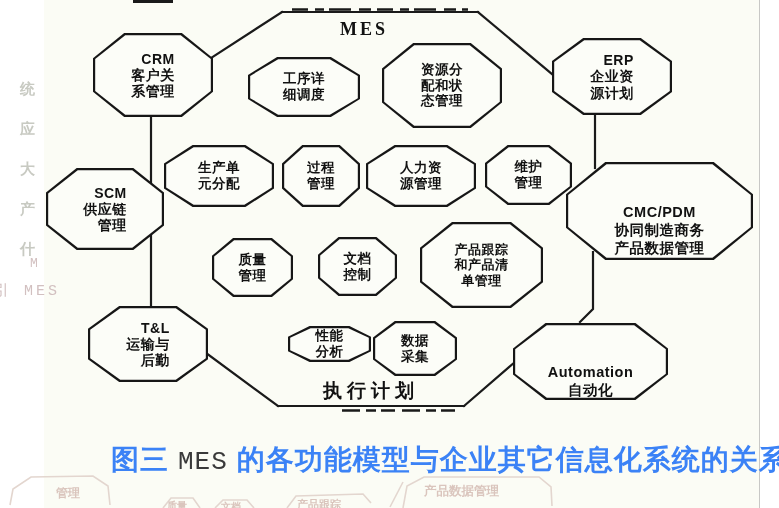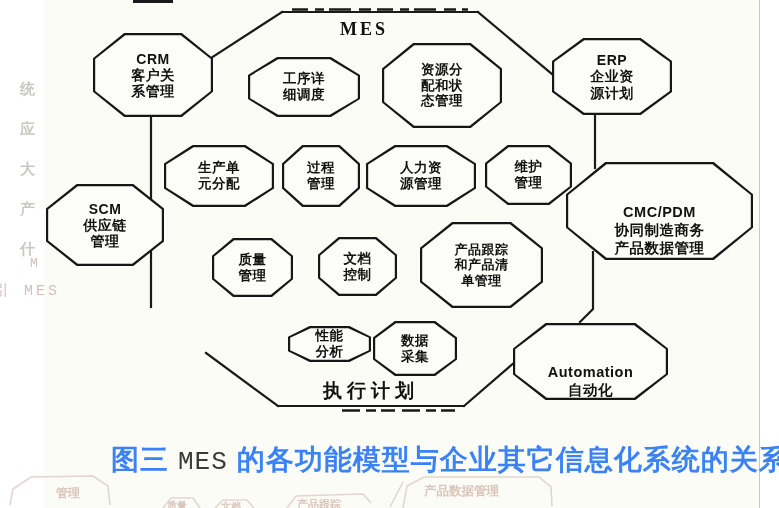--- a/index.html
+++ b/index.html
@@ -11,21 +11,21 @@
   svg{position:absolute;left:0;top:0;}
   .oct{position:absolute;background:#161616;
        clip-path:polygon(26% 0,74% 0,100% 30%,100% 70%,74% 100%,26% 100%,0 70%,0 30%);}
   .oct .oct-in{position:absolute;inset:2.2px;background:#fcfdf8;
        clip-path:polygon(26% 0,74% 0,100% 30%,100% 70%,74% 100%,26% 100%,0 70%,0 30%);
        display:flex;align-items:center;justify-content:center;}
   .oct.wide,.oct.wide .oct-in{
        clip-path:polygon(21% 0,79% 0,100% 33%,100% 67%,79% 100%,21% 100%,0 67%,0 33%);}
   .lbl{font-weight:bold;color:#111;text-align:center;white-space:pre-line;
        font-size:13.5px;line-height:1.16;letter-spacing:.5px;}
-  .fs14 .lbl{font-size:14px;}
+  .fs14 .lbl{font-size:14px;text-align:right;}
   .fs145 .lbl{font-size:14.5px;line-height:1.22;margin-top:40px;}
   .fs13 .lbl{font-size:13px;}
   .floating{position:absolute;font-weight:bold;color:#111;white-space:pre;}
   #mes-title{left:340px;top:19px;font-size:18px;letter-spacing:3px;
              font-family:"Liberation Serif",serif;}
   #exec-plan{left:314px;top:378px;width:114px;text-align:center;
              font-size:19px;letter-spacing:5px;}
   #caption{position:absolute;left:111px;top:441px;display:flex;align-items:baseline;gap:9px;}
   #caption .cjk{font-weight:bold;color:#3b82f6;font-size:28px;letter-spacing:1px;white-space:pre;}
   #caption .mes{font-family:"Liberation Mono",monospace;font-weight:normal;color:#3a3a3a;
@@ -78,32 +78,39 @@
 系管理</span>
       </div>
     </div>
   <div class="oct fs14" style="left:552px;top:38px;width:120px;height:77px">
     <div class="oct-in">
         <span class="lbl">ERP
 企业资
 源计划</span>
       </div>
     </div>
-  <div class="oct fs14" style="left:46px;top:184px;width:118px;height:82px">
+  <div class="oct fs14" style="left:46px;top:168px;width:118px;height:82px">
     <div class="oct-in">
         <span class="lbl">SCM
 供应链
 管理</span>
       </div>
     </div>
   <div class="oct wide fs145" style="left:566px;top:162px;width:187px;height:98px">
     <div class="oct-in">
         <span class="lbl">CMC/PDM
 协同制造商务
 产品数据管理</span>
+      </div>
+    </div>
+  <div class="oct fs14" style="left:88px;top:306px;width:120px;height:76px">
+    <div class="oct-in">
+        <span class="lbl">T&amp;L
+运输与
+后勤</span>
       </div>
     </div>
   <div class="oct" style="left:248px;top:57px;width:112px;height:60px">
     <div class="oct-in">
         <span class="lbl">工序详
 细调度</span>
       </div>
     </div>
 
   <div class="oct wide fs145" style="left:513px;top:323px;width:155px;height:77px">

